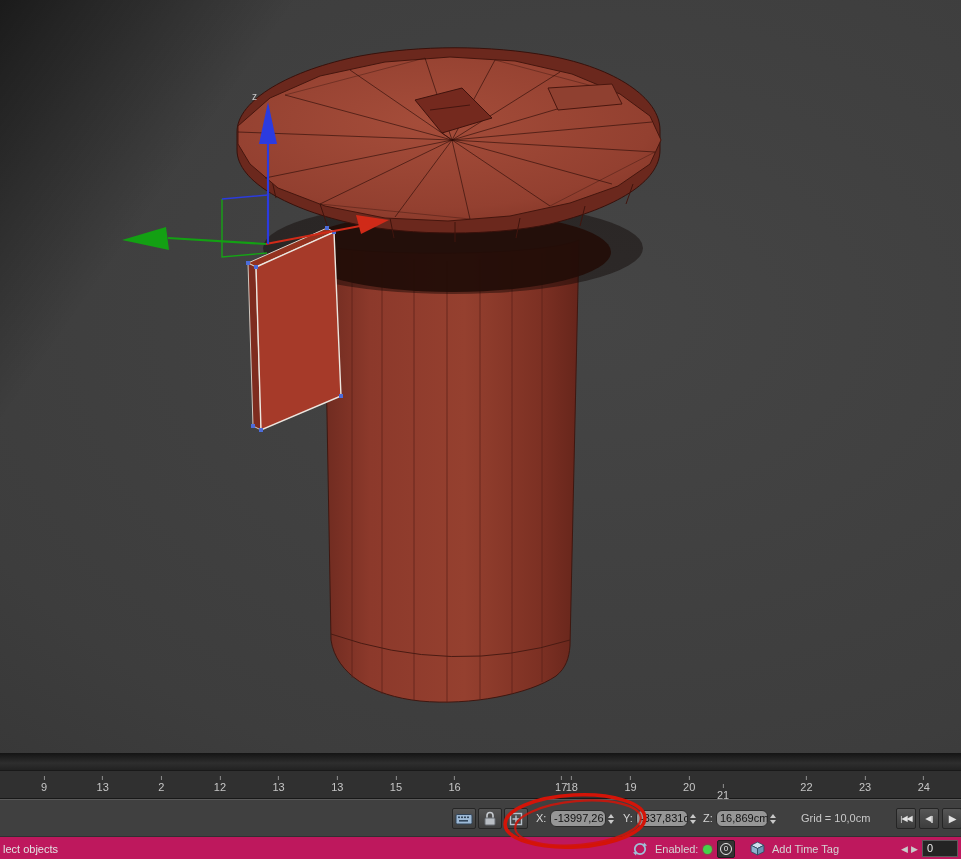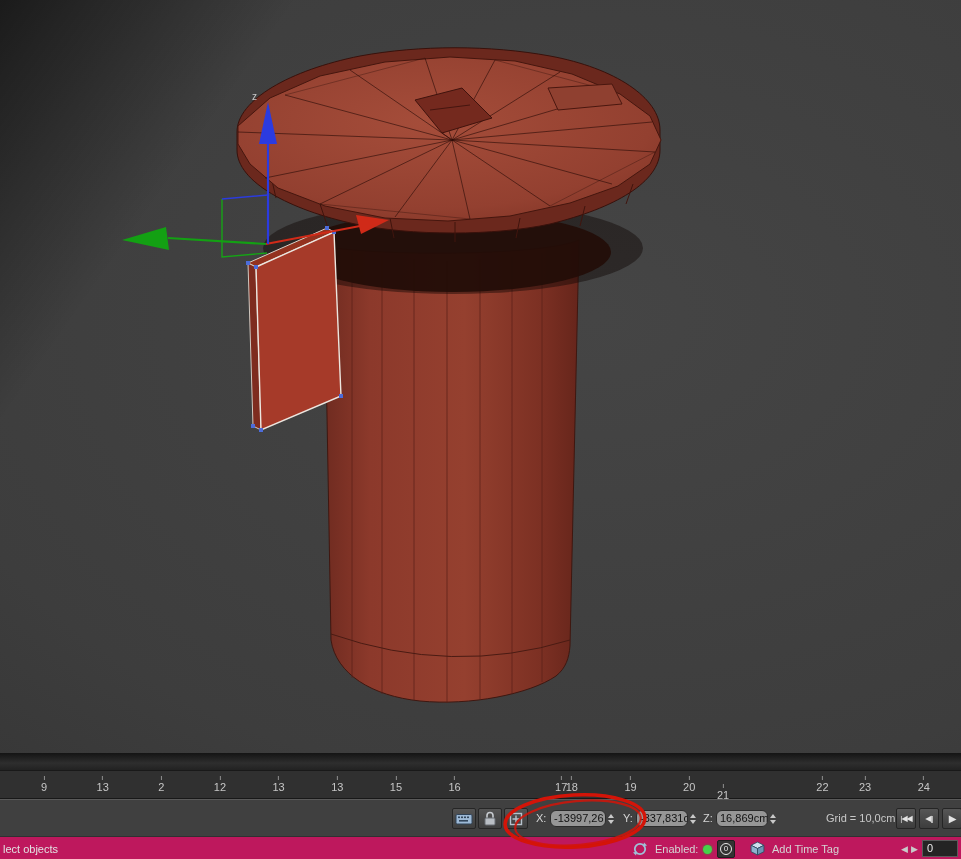--- a/index.html
+++ b/index.html
@@ -148,21 +148,21 @@
         <div class="tick" style="left: 219.95px;"><i></i><span>12</span></div>
         <div class="tick" style="left: 278.6px;"><i></i><span>13</span></div>
         <div class="tick" style="left: 337.25px;"><i></i><span>13</span></div>
         <div class="tick" style="left: 395.9px;"><i></i><span>15</span></div>
         <div class="tick" style="left: 454.55px;"><i></i><span>16</span></div>
         <div class="tick" style="left: 513.2px; margin-left: 48px;"><i></i><span>17</span></div>
         <div class="tick" style="left: 571.85px;"><i></i><span>18</span></div>
         <div class="tick" style="left: 630.5px;"><i></i><span>19</span></div>
         <div class="tick" style="left: 689.15px;"><i></i><span>20</span></div>
         <div class="tick" style="left: 723px; margin-top: 8px;"><i></i><span>21</span></div>
-        <div class="tick" style="left: 806.45px; margin-left: 16px;"><i></i><span>22</span></div>
+        <div class="tick" style="left: 806.45px;"><i></i><span>22</span></div>
         <div class="tick" style="left: 865.1px;"><i></i><span>23</span></div>
         <div class="tick" style="left: 923.75px;"><i></i><span>24</span></div>
       </div>
   </div>
 
   <div id="statusbar">
     <div id="row1">
 
       <div class="icon-btn" style="left:452px">
         <svg width="18" height="14" viewBox="0 0 18 14">
@@ -211,21 +211,21 @@
 
       <span class="lbl" style="left:703px; top:12px">Z:</span>
       <div class="field" style="left:716px; top:9px; width:52px">
         <span>16,869cm</span>
       </div>
       <div class="spin" style="left:768px; top:9px">
           <b class="up"></b>
           <b class="dn"></b>
         </div>
 
-      <span class="lbl" style="left:826px; top:12px; color:#c9c9c9">Grid = 10,0cm</span>
+      <span class="lbl" style="left:801px; top:12px; color:#c9c9c9">Grid = 10,0cm</span>
 
       <div class="pb" style="left:896px">
         <span>|◀◀</span>
       </div>
       <div class="pb" style="left:919px">
         <span>◀||</span>
       </div>
       <div class="pb" style="left:942px">
         <span style="font-size:10px">▶</span>
       </div>

